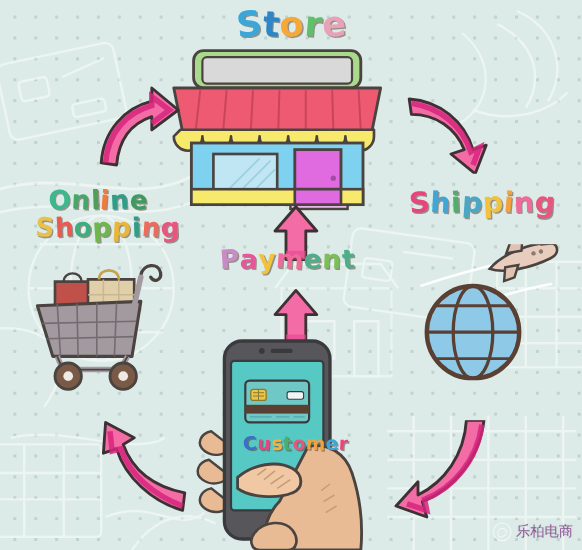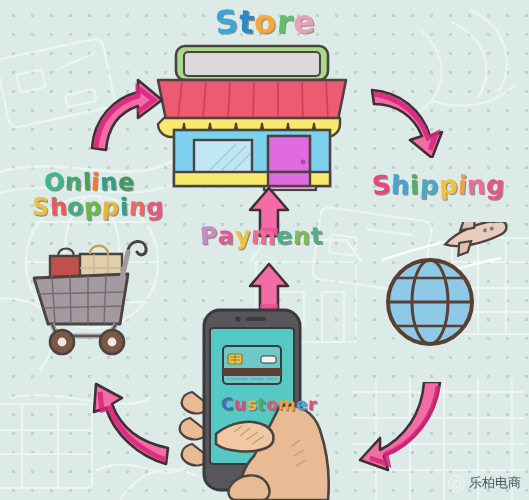--- a/index.html
+++ b/index.html
@@ -17,21 +17,21 @@
   .bg-art{position:absolute;inset:0;opacity:.55;}
   
   .layer{position:absolute;}
   .label{position:absolute;white-space:nowrap;
     font-family:"DejaVu Sans", sans-serif;font-weight:bold;
     letter-spacing:.5px;line-height:1.05;}
   .label span{display:inline-block;
      text-shadow:1.2px 1.2px 0 rgba(90,70,60,.55);}
   
   .watermark{position:absolute;right:8px;bottom:8px;display:flex;align-items:center;
-    gap:4px;color:#0f172a;opacity:.72;font-size:13px;
+    gap:4px;color:#701a75;opacity:.72;font-size:13px;
     font-family:"DejaVu Sans", sans-serif;
     text-shadow:0 0 2px rgba(180,200,196,.9);}
   .wm-eye{width:15px;height:15px;border:1.6px solid #ffffff;border-radius:50%;
     position:relative;opacity:.85;}
   .wm-eye:after{content:"";position:absolute;left:3px;top:4px;width:7px;height:6px;
     border:1.5px solid #fff;border-radius:50% 50% 50% 0;transform:rotate(-20deg);}
 </style>
 </head>
 <body>
 

